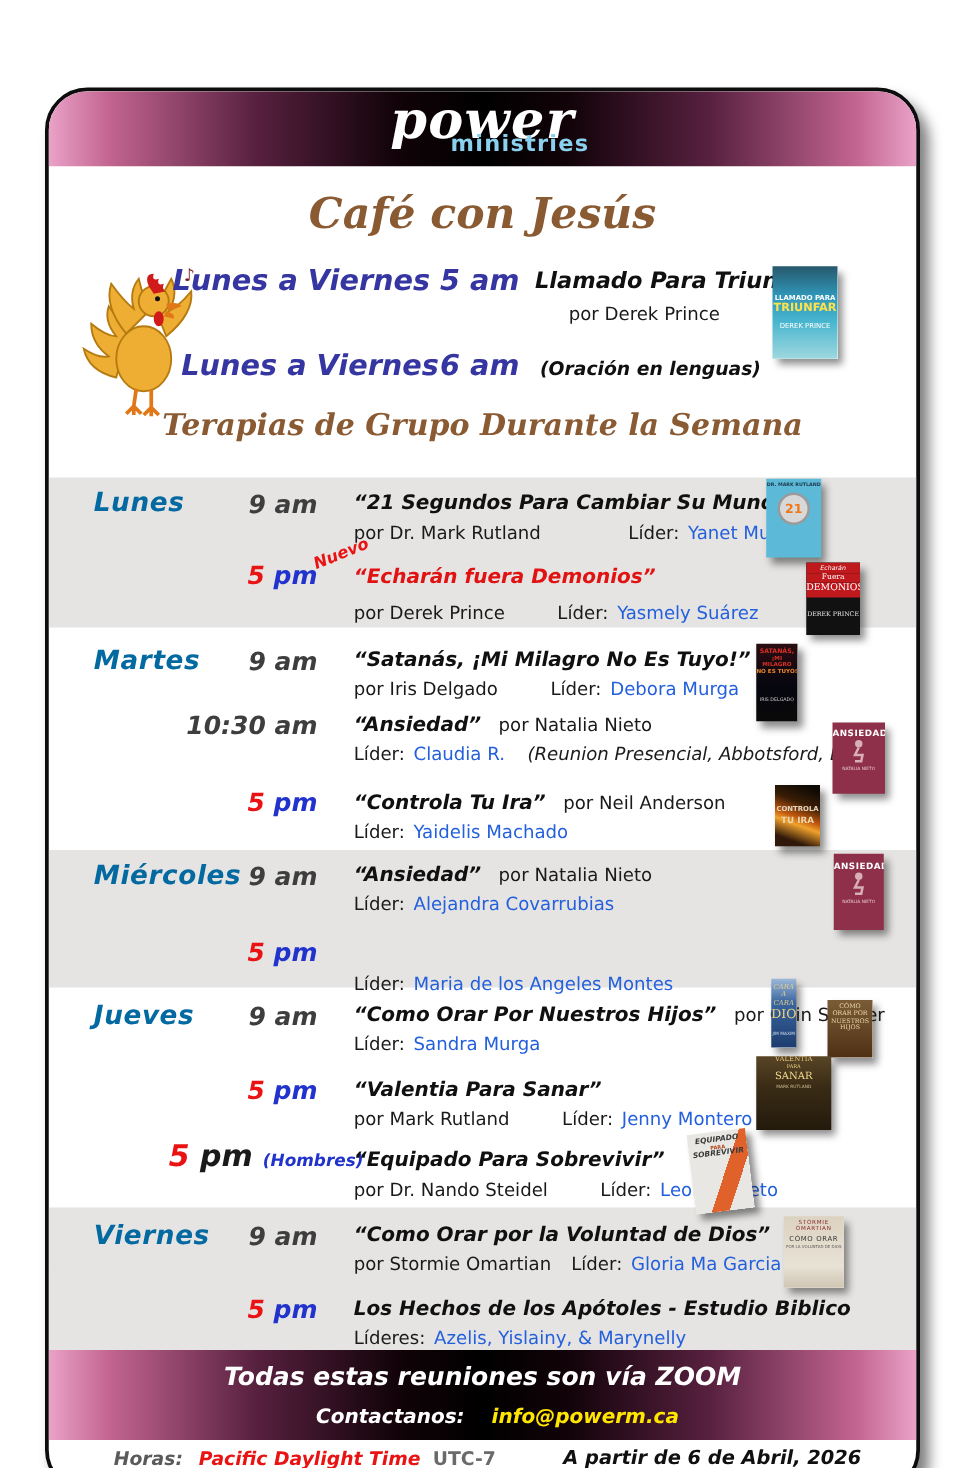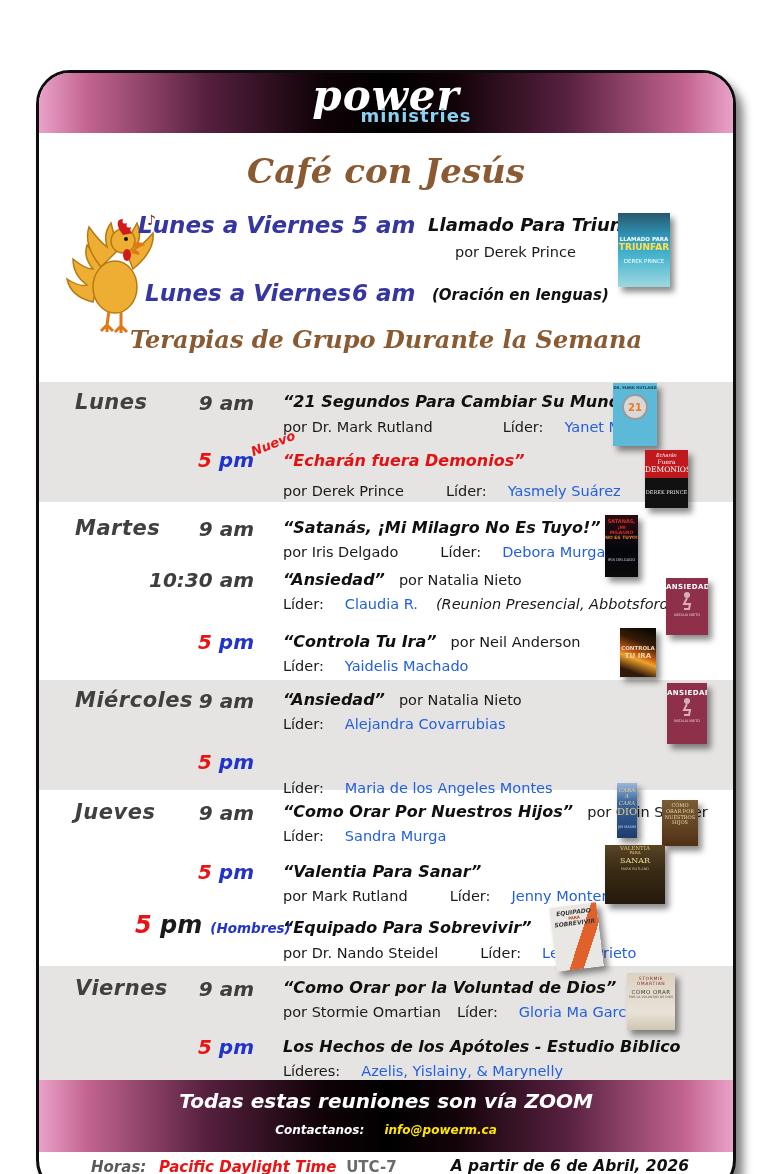--- a/index.html
+++ b/index.html
@@ -18,41 +18,41 @@
   .logo .ministries{display:block;margin:-10px 0 0 60px;font-size:18px;font-weight:bold;color:#8ad0ef;letter-spacing:1px;}
   .script-title{position:absolute;left:0;width:100%;text-align:center;
                 font-family:"DejaVu Serif","Liberation Serif",serif;font-style:italic;font-weight:bold;color:#8a5a33;}
   .cafe{top:78px;font-size:34px;}
   .terapias{top:252px;font-size:24px;}
   .blue-bi{position:absolute;font-weight:bold;font-style:italic;color:#3636a2;font-size:23px;}
   .m-title{position:absolute;font-weight:bold;font-style:italic;color:#101010;font-size:18px;}
   .m-by{position:absolute;font-size:14.5px;color:#1a1a1a;}
   .m-note{position:absolute;font-weight:bold;font-style:italic;font-size:15px;color:#101010;}
   .dayband-gray{position:absolute;left:0;width:100%;background:#e5e4e3;}
-  .day{position:absolute;left:36px;font-weight:bold;font-style:italic;font-size:21px;color:#404040;letter-spacing:0.5px;}
+  .day{position:absolute;left:36px;font-weight:bold;font-style:italic;font-size:21px;color:#0369a1;letter-spacing:0.5px;}
   .time{position:absolute;left:105px;width:110px;text-align:right;font-weight:bold;font-style:italic;font-size:20px;color:#3e3e3e;white-space:nowrap;}
   .t-num{color:#e91313;}
   .t-pm{color:#2133cc;}
   .t-pm-dark{color:#1a1a1a;}
   .s-title{position:absolute;left:244px;font-weight:bold;font-style:italic;font-size:16px;color:#101010;white-space:nowrap;}
   .s-title .red{color:#e11212;}
   .inline-by{font-weight:normal;font-style:normal;font-size:14.5px;color:#1a1a1a;margin-left:14px;}
   .l2{position:absolute;left:244px;display:flex;gap:42px;font-size:14.5px;color:#1a1a1a;white-space:nowrap;}
-  .leader{display:flex;gap:21px;}
+  .leader{display:flex;gap:7px;}
   .lname{color:#2460dd;}
   .lnote{font-style:italic;color:#1a1a1a;}
   .badge-nuevo{position:absolute;font-weight:bold;font-style:italic;font-size:13px;color:#e91313;transform:rotate(-22deg);}
   .badge-hombres{font-weight:bold;font-style:italic;font-size:13.5px;color:#2133cc;margin-left:8px;}
   .book{position:absolute;display:flex;flex-direction:column;align-items:center;text-align:center;
         box-shadow:4px 5px 6px rgba(0,0,0,0.45);overflow:hidden;line-height:1.15;}
   .bl{display:block;width:100%;}
   .ftr-line1{position:absolute;left:0;top:1016px;width:100%;text-align:center;
              font-weight:bold;font-style:italic;font-size:20px;color:#fff;}
-  .ftr-line2{position:absolute;left:0;top:1050px;width:100%;text-align:center;
-             font-weight:bold;font-style:italic;font-size:12px;color:#fff;}
+  .ftr-line2{position:absolute;left:12px;top:1050px;width:100%;text-align:center;
+             font-weight:bold;font-style:italic;font-size:16px;color:#fff;}
   .email{color:#ffe600;margin-left:16px;}
   .hours{position:absolute;left:52px;top:1085px;font-size:15px;white-space:nowrap;}
   .hours .hl{font-weight:bold;font-style:italic;color:#5a5a5a;}
   .hours .tz{font-weight:bold;font-style:italic;color:#e91313;margin-left:8px;}
   .hours .utc{font-weight:bold;color:#6a6a6a;margin-left:5px;}
   .startdate{position:absolute;right:44px;top:1084px;font-weight:bold;font-style:italic;font-size:15.5px;color:#101010;}
 </style>
 </head>
 <body>
 

